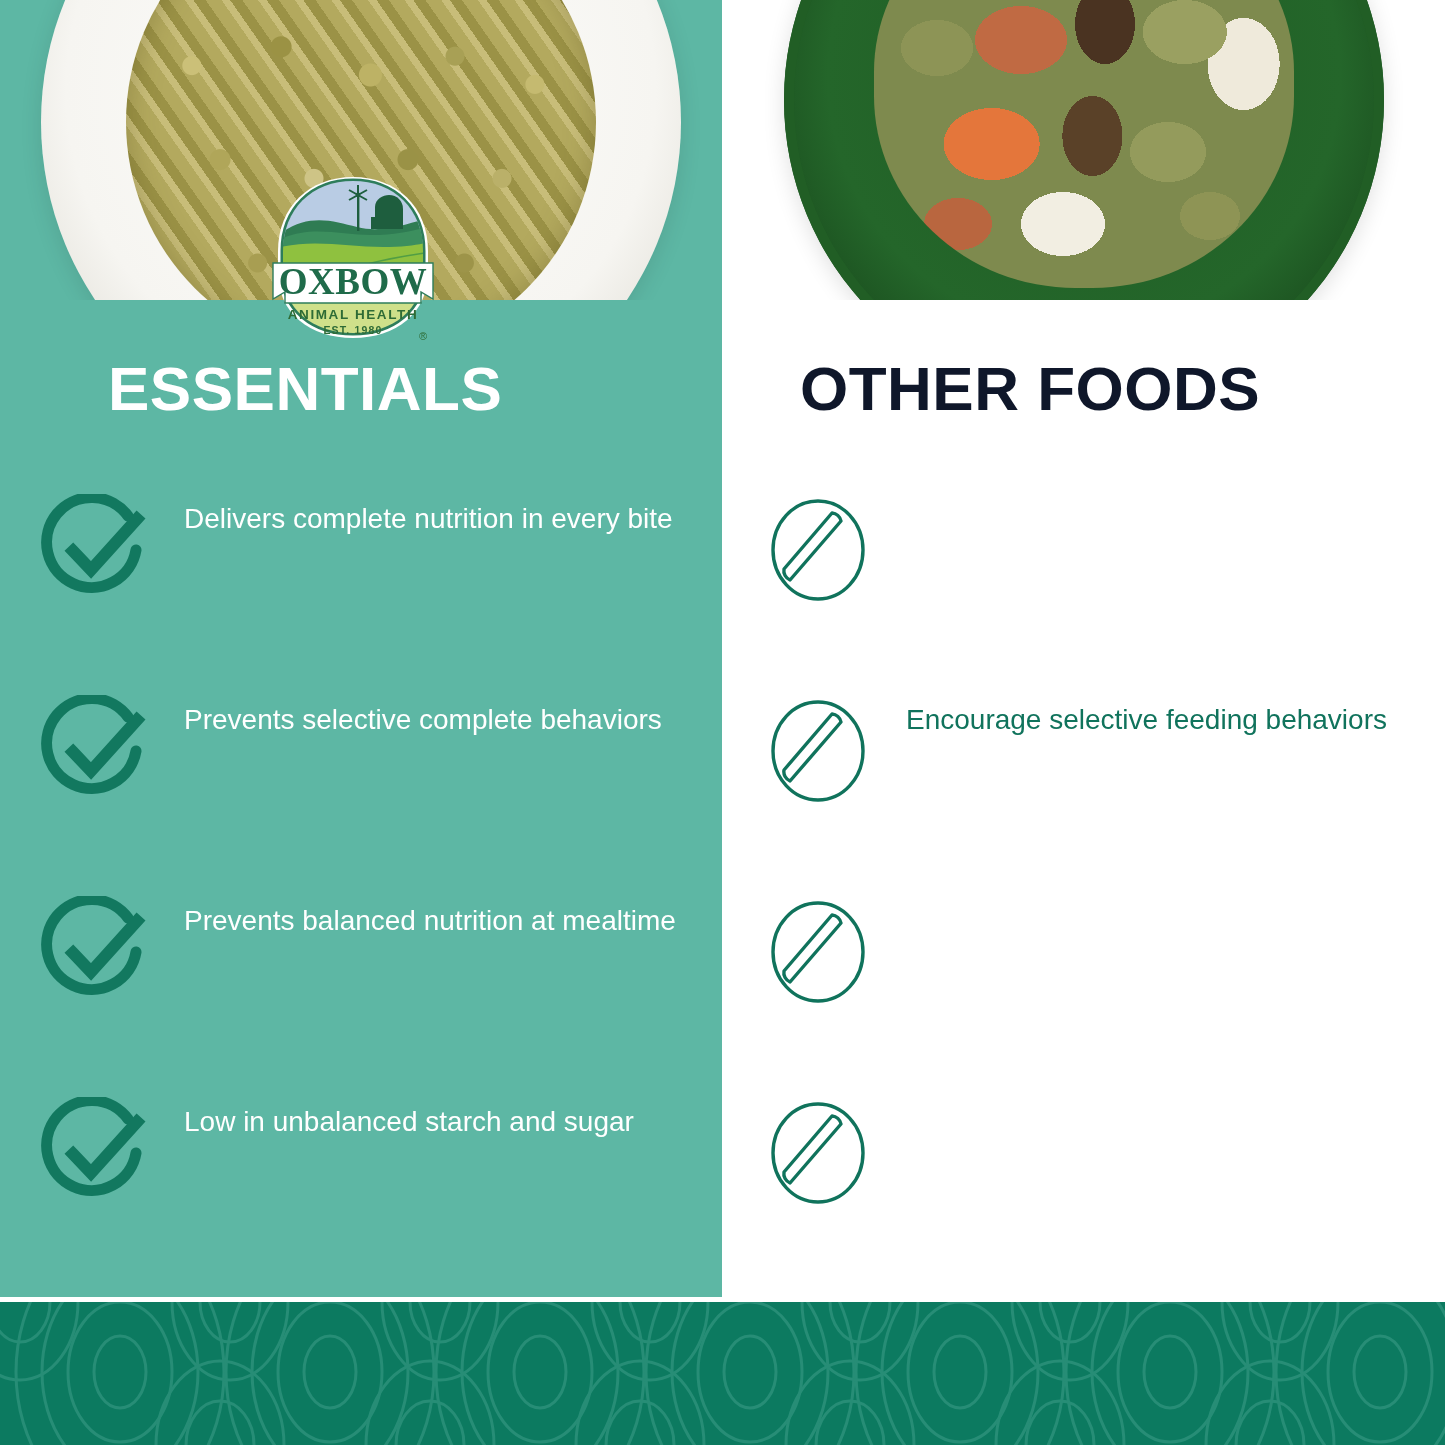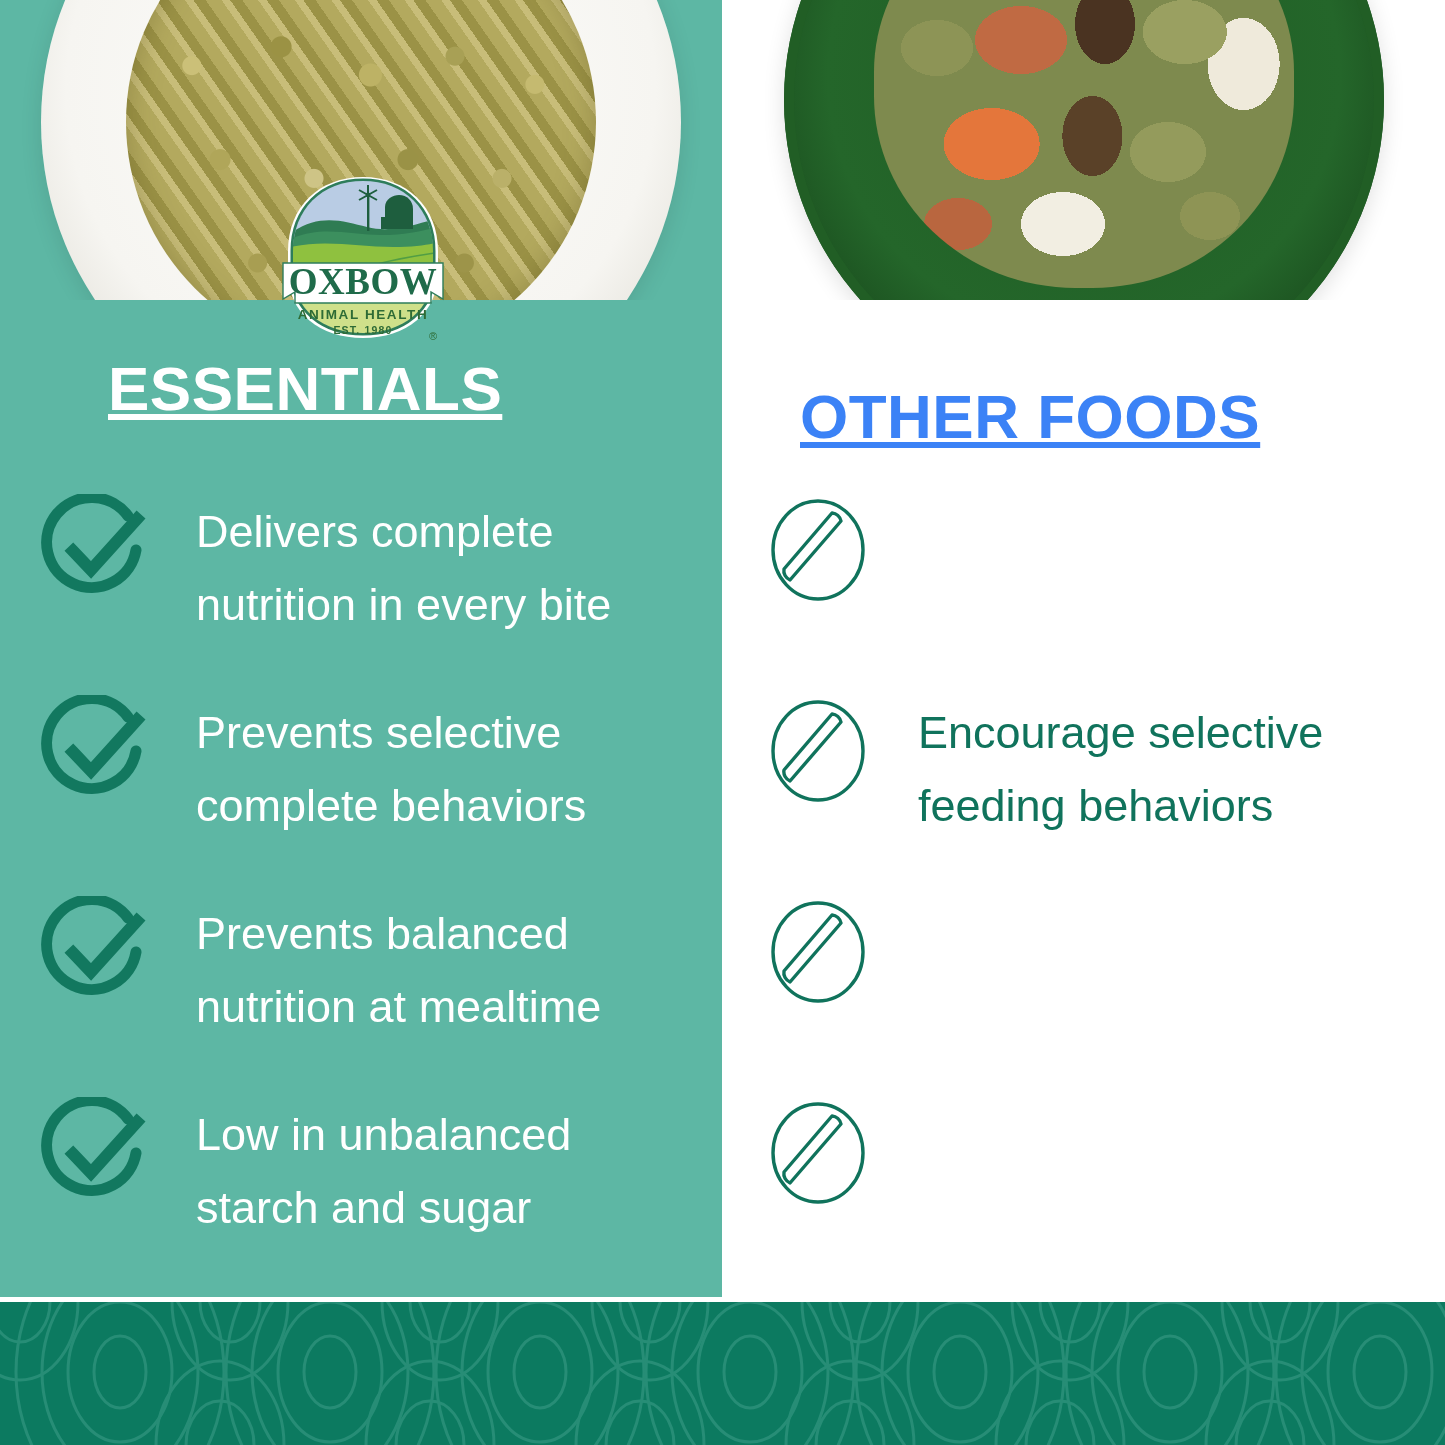--- a/index.html
+++ b/index.html
@@ -123,46 +123,44 @@
       radial-gradient(ellipse 38px 30px at 70% 66%, #949b5c 0 100%, transparent 0),
       radial-gradient(ellipse 42px 32px at 45% 84%, #f2eee2 0 100%, transparent 0),
       radial-gradient(ellipse 34px 26px at 20% 84%, #b9663f 0 100%, transparent 0),
       radial-gradient(ellipse 30px 24px at 80% 82%, #8e9455 0 100%, transparent 0),
       #7e8a4e;
   }
 
   
   .logo {
     position: absolute;
-    left: 281px;
+    left: 271px;
     top: 177px;
     width: 164px;
     height: 172px;
     z-index: 6;
   }
 
   
   .col-header {
     position: absolute;
     top: 358px;
     font-weight: 800;
     font-size: 62px;
     letter-spacing: 0.5px;
     line-height: 1;
     white-space: nowrap;
-    text-decoration: underline;
   }
   .col-header.left {
     left: 108px;
     color: #ffffff;
   }
   .col-header.right {
     left: 800px;
-    color: #3b82f6;
-    margin-top: 28px;
+    color: #0f172a;
   }
 
   
   .bullets {
     position: absolute;
     top: 492px;
     width: 640px;
   }
   .bullets.left  { left: 40px; }
   .bullets.right { left: 762px; }
@@ -174,23 +172,23 @@
     align-items: flex-start;
   }
   .bullet-icon {
     flex: 0 0 auto;
     width: 112px;
     height: 112px;
     margin-top: 2px;
   }
   .bullet-text {
     flex: 1 1 auto;
-    margin-left: 44px;
+    margin-left: 32px;
     margin-top: 4px;
-    font-size: 45px;
+    font-size: 28px;
     line-height: 1.62;
     font-weight: 400;
   }
   .bullets.left  .bullet-text { color: #ffffff; }
   .bullets.right .bullet-text { color: #10735C; }
 
   
   .bottom-band {
     position: absolute;
     left: 0;

